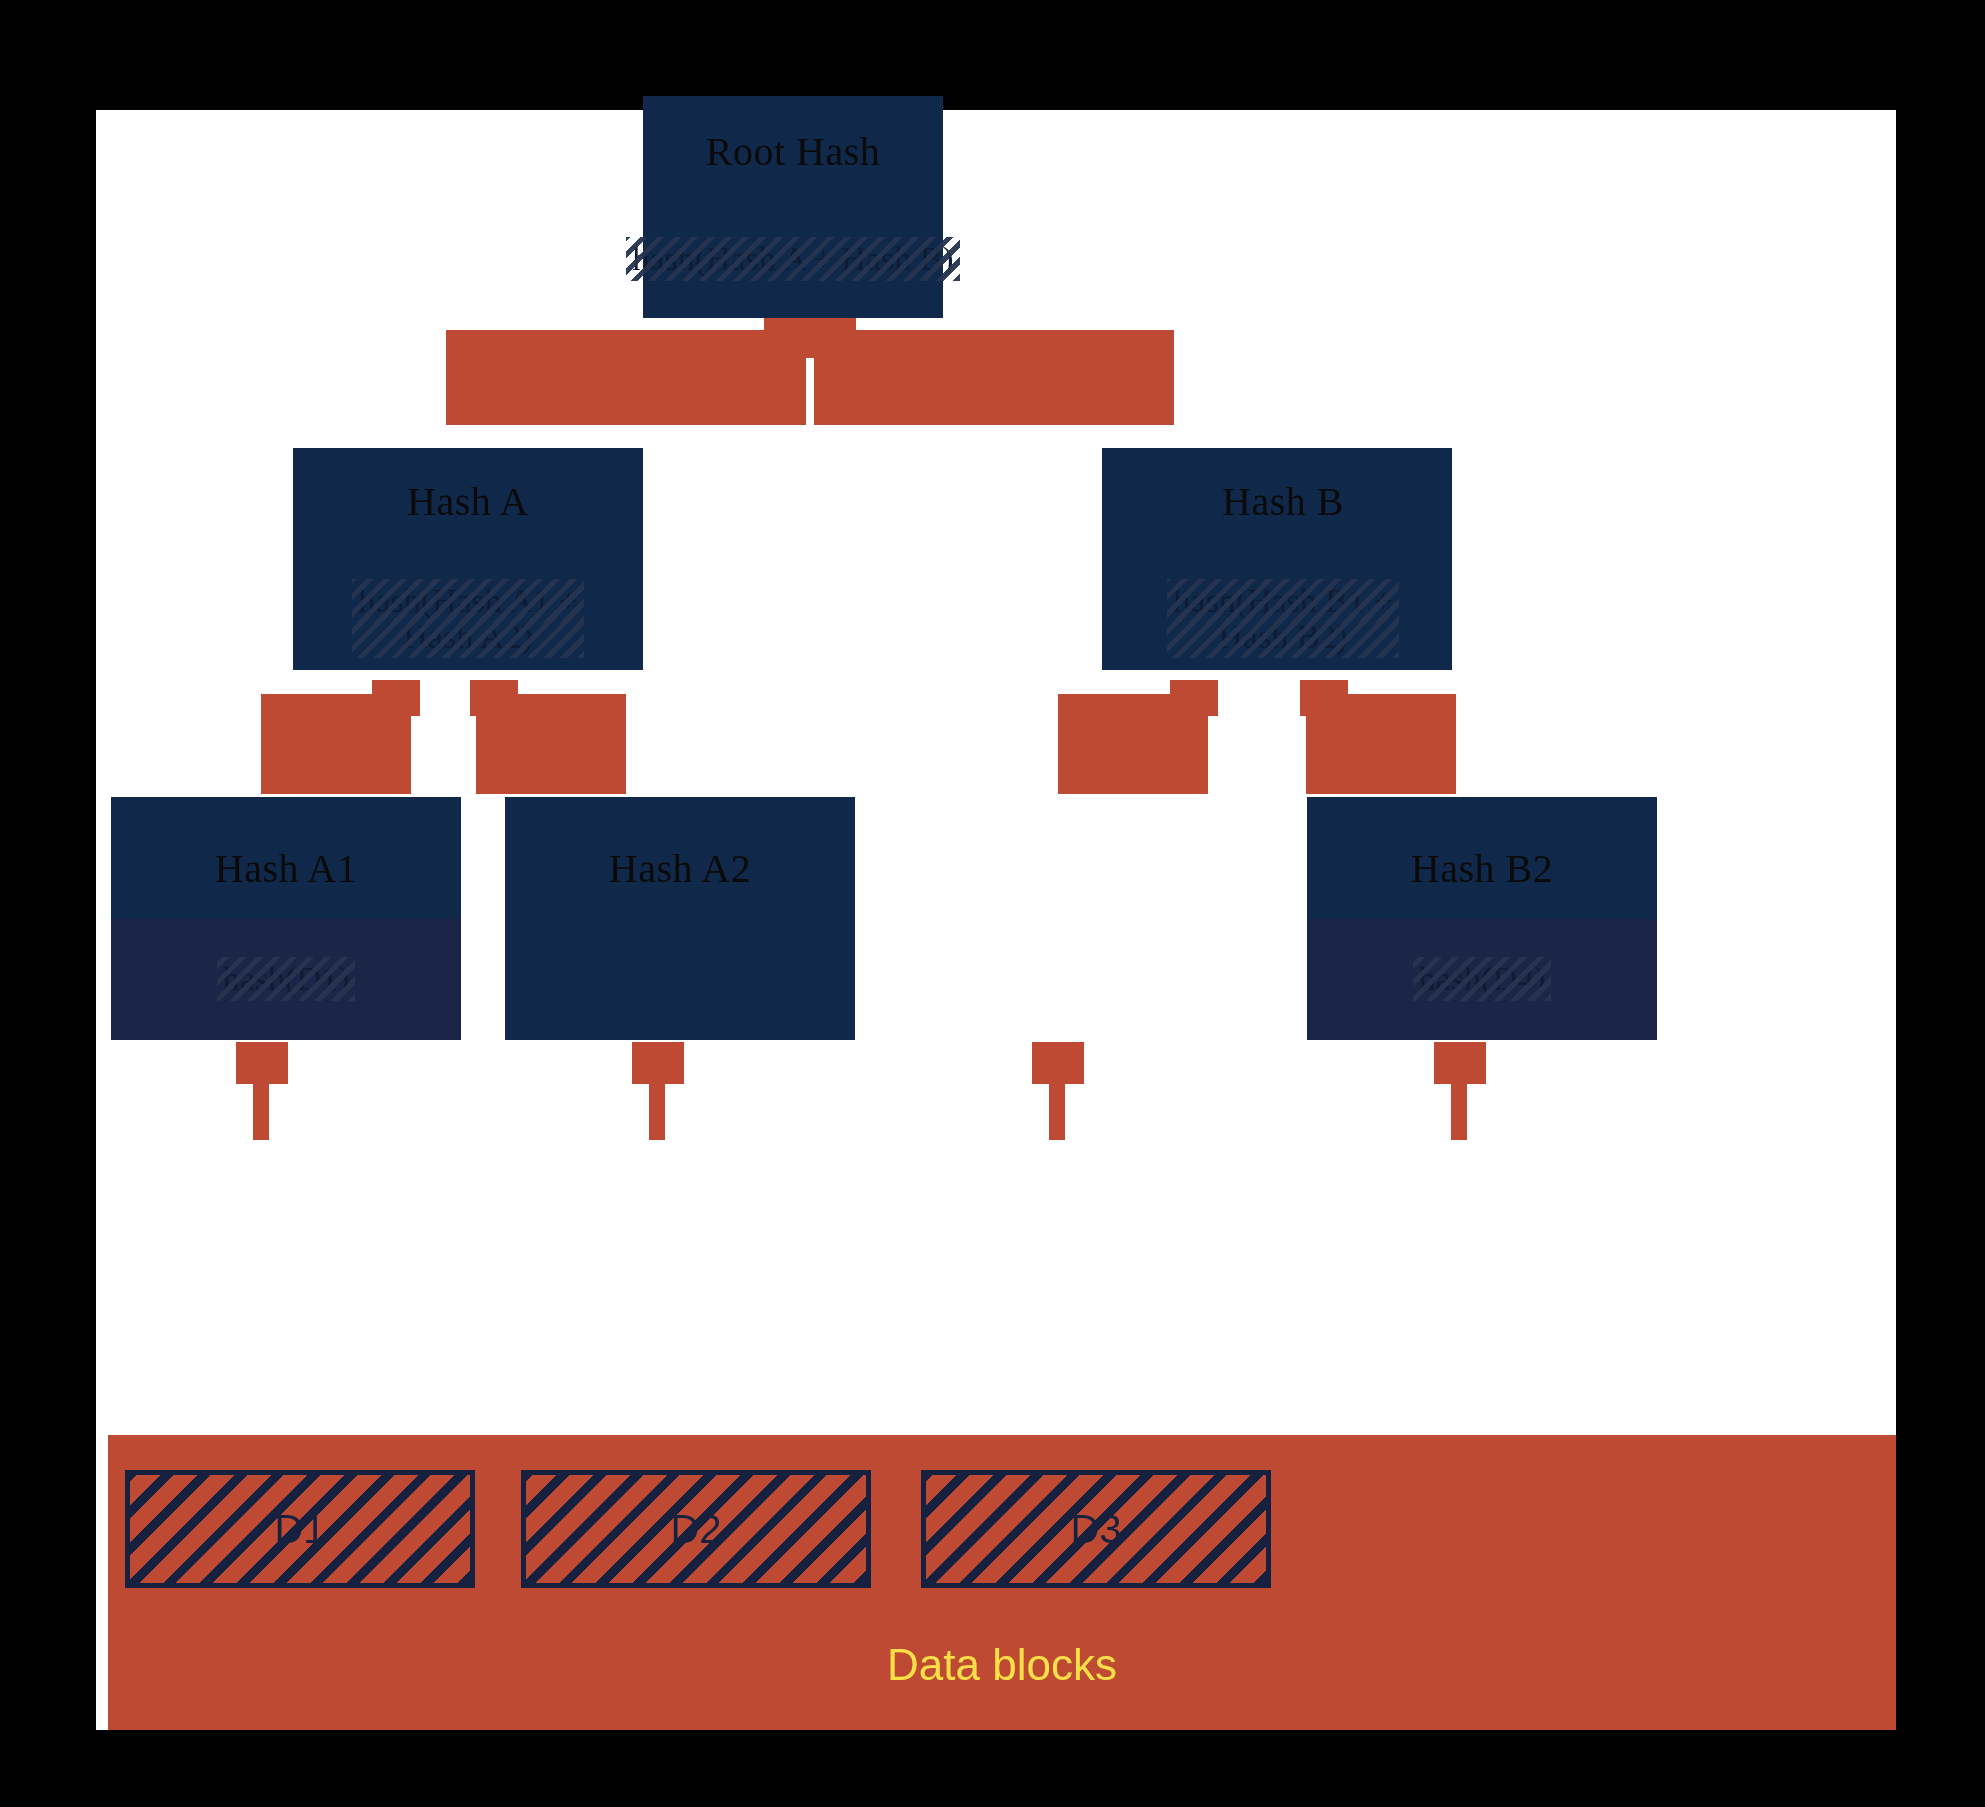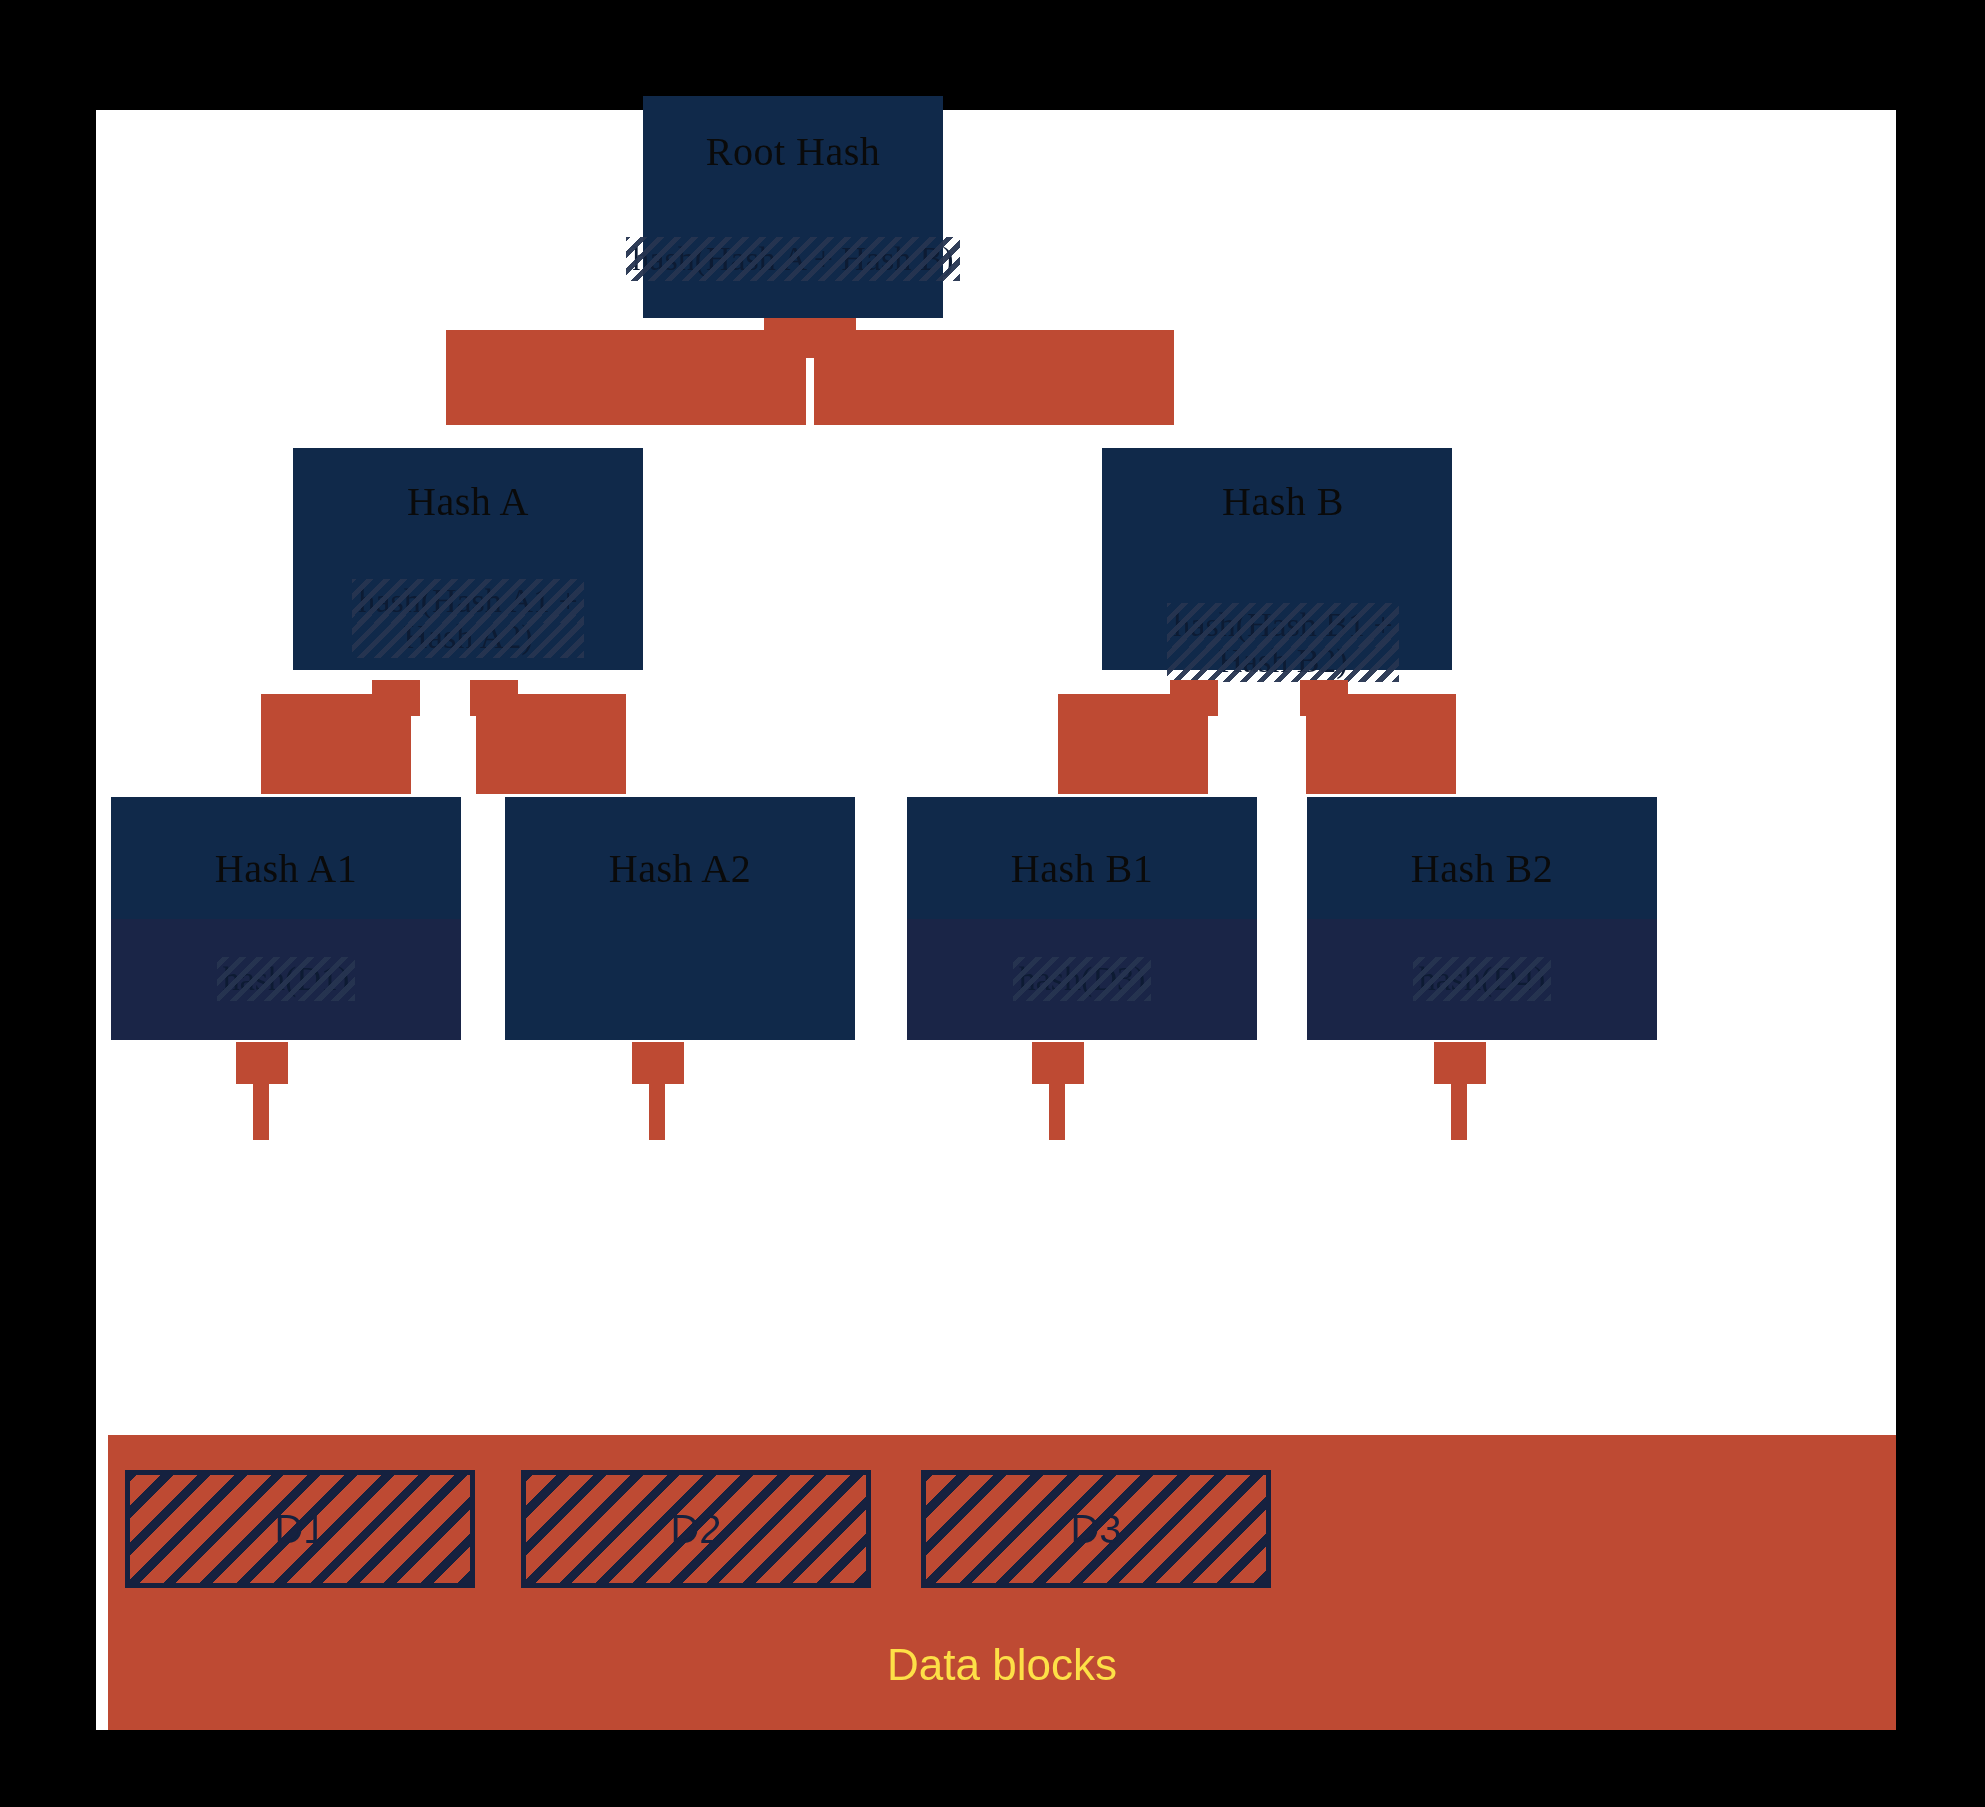--- a/index.html
+++ b/index.html
@@ -83,21 +83,21 @@
     <div class="node" style="left:197px;top:338px;width:350px;height:222px;">
       <div class="title" style="margin-top:30px;">Hash A</div>
       <div class="sub" style="margin-top:58px;">
         <span class="hatch-text">hash(Hash A1 +</span>
         <span class="l2 hatch-text">Hash A2)</span>
       </div>
     </div>
 
     <div class="node" style="left:1006px;top:338px;width:350px;height:222px;padding-left:12px;">
       <div class="title" style="margin-top:30px;">Hash B</div>
-      <div class="sub" style="margin-top:82px;">
+      <div class="sub" style="margin-top:58px;">
         <span class="hatch-text">hash(Hash B1 +</span>
         <span class="l2 hatch-text">Hash B2)</span>
       </div>
     </div>
 
     <div class="arrow" style="left:165px;top:584px;width:150px;height:100px;"></div>
     <div class="arrow" style="left:276px;top:570px;width:48px;height:36px;"></div>
     <div class="arrow" style="left:380px;top:584px;width:150px;height:100px;"></div>
     <div class="arrow" style="left:374px;top:570px;width:48px;height:36px;"></div>
 
@@ -112,28 +112,20 @@
         <span class="sub">
           <span class="hatch-text">hash(D1)</span>
         </span>
       </div>
     </div>
 
     <div class="node leaf" style="left:409px;top:687px;width:350px;height:243px;">
       <div class="title" style="margin-top:48px;position:relative;z-index:2;">Hash A2</div>
     </div>
 
-    <div class="node leaf" style="left:811px;top:687px;width:350px;height:243px;">
-      <div class="title" style="margin-top:48px;position:relative;z-index:2;">Hash B1</div>
-      <div class="lower">
-        <span class="sub">
-          <span class="hatch-text">hash(D3)</span>
-        </span>
-      </div>
-    </div>
 
     <div class="node leaf" style="left:1211px;top:687px;width:350px;height:243px;">
       <div class="title" style="margin-top:48px;position:relative;z-index:2;">Hash B2</div>
       <div class="lower">
         <span class="sub">
           <span class="hatch-text">hash(D4)</span>
         </span>
       </div>
     </div>
 

